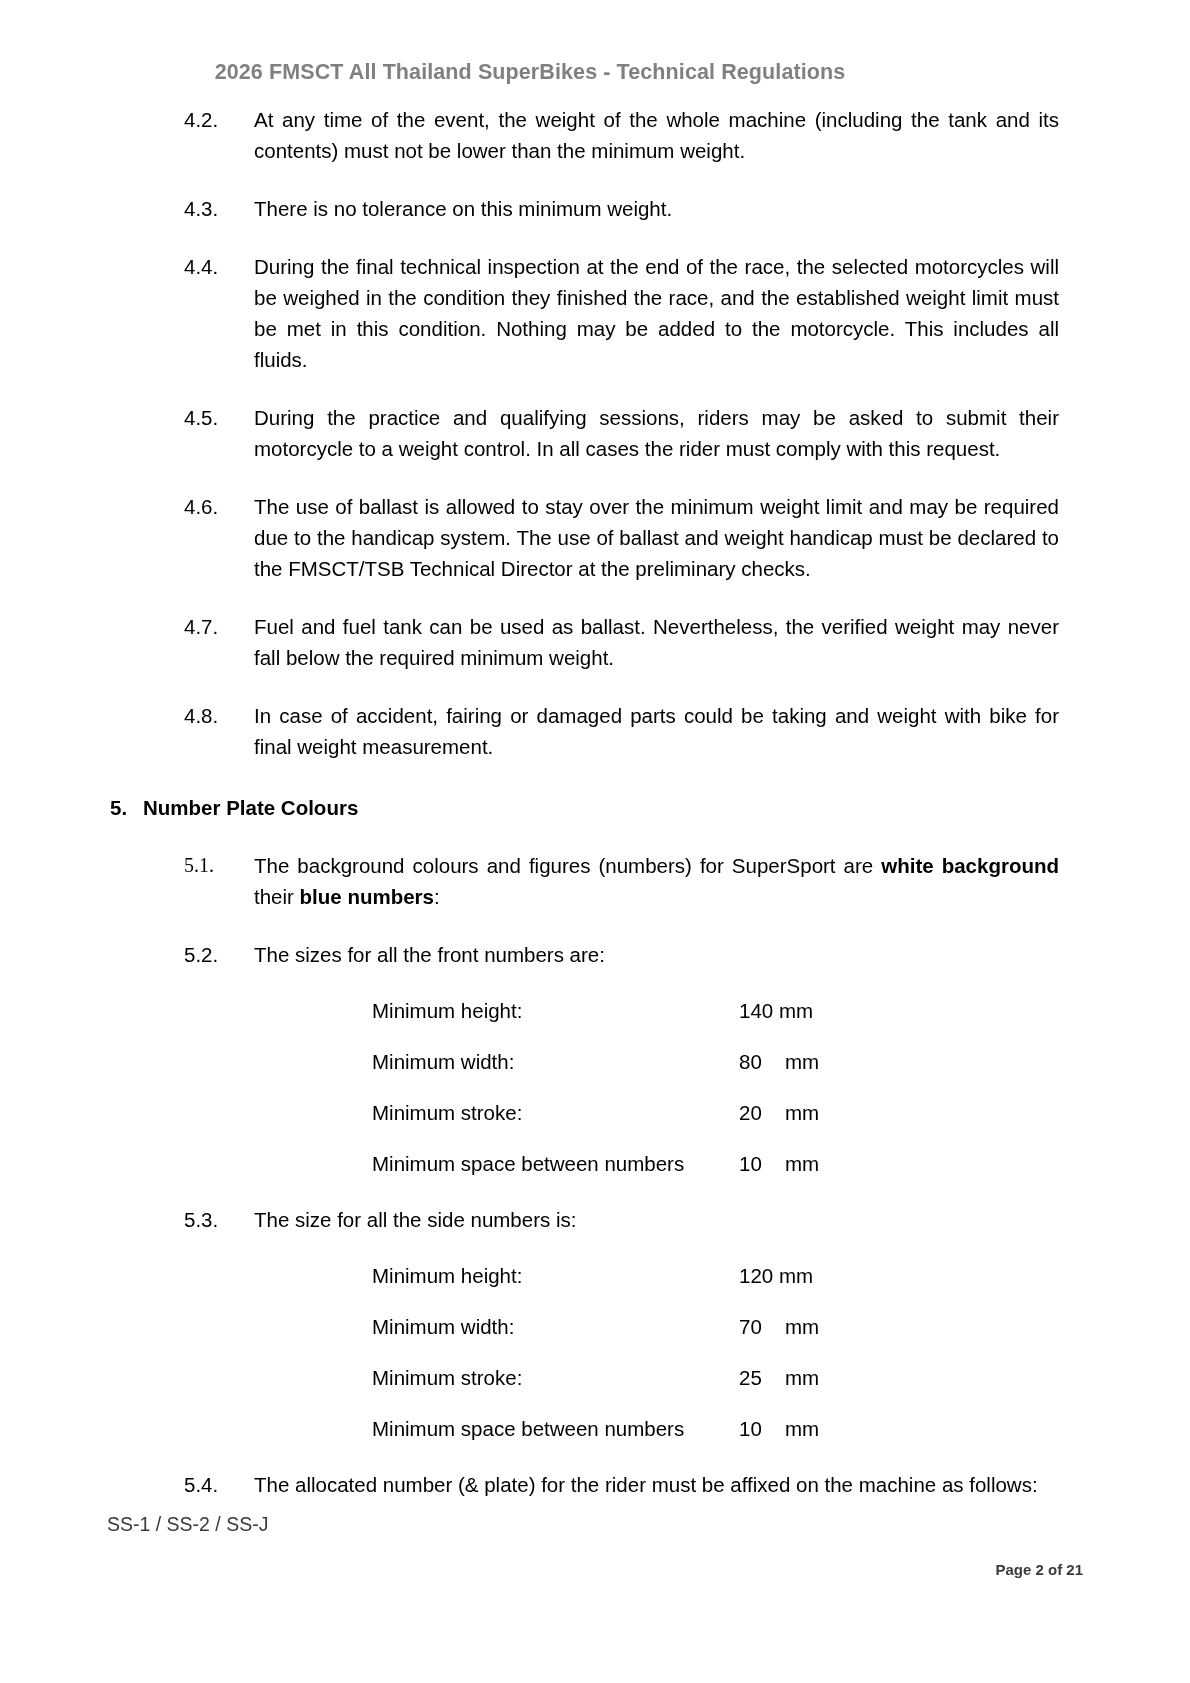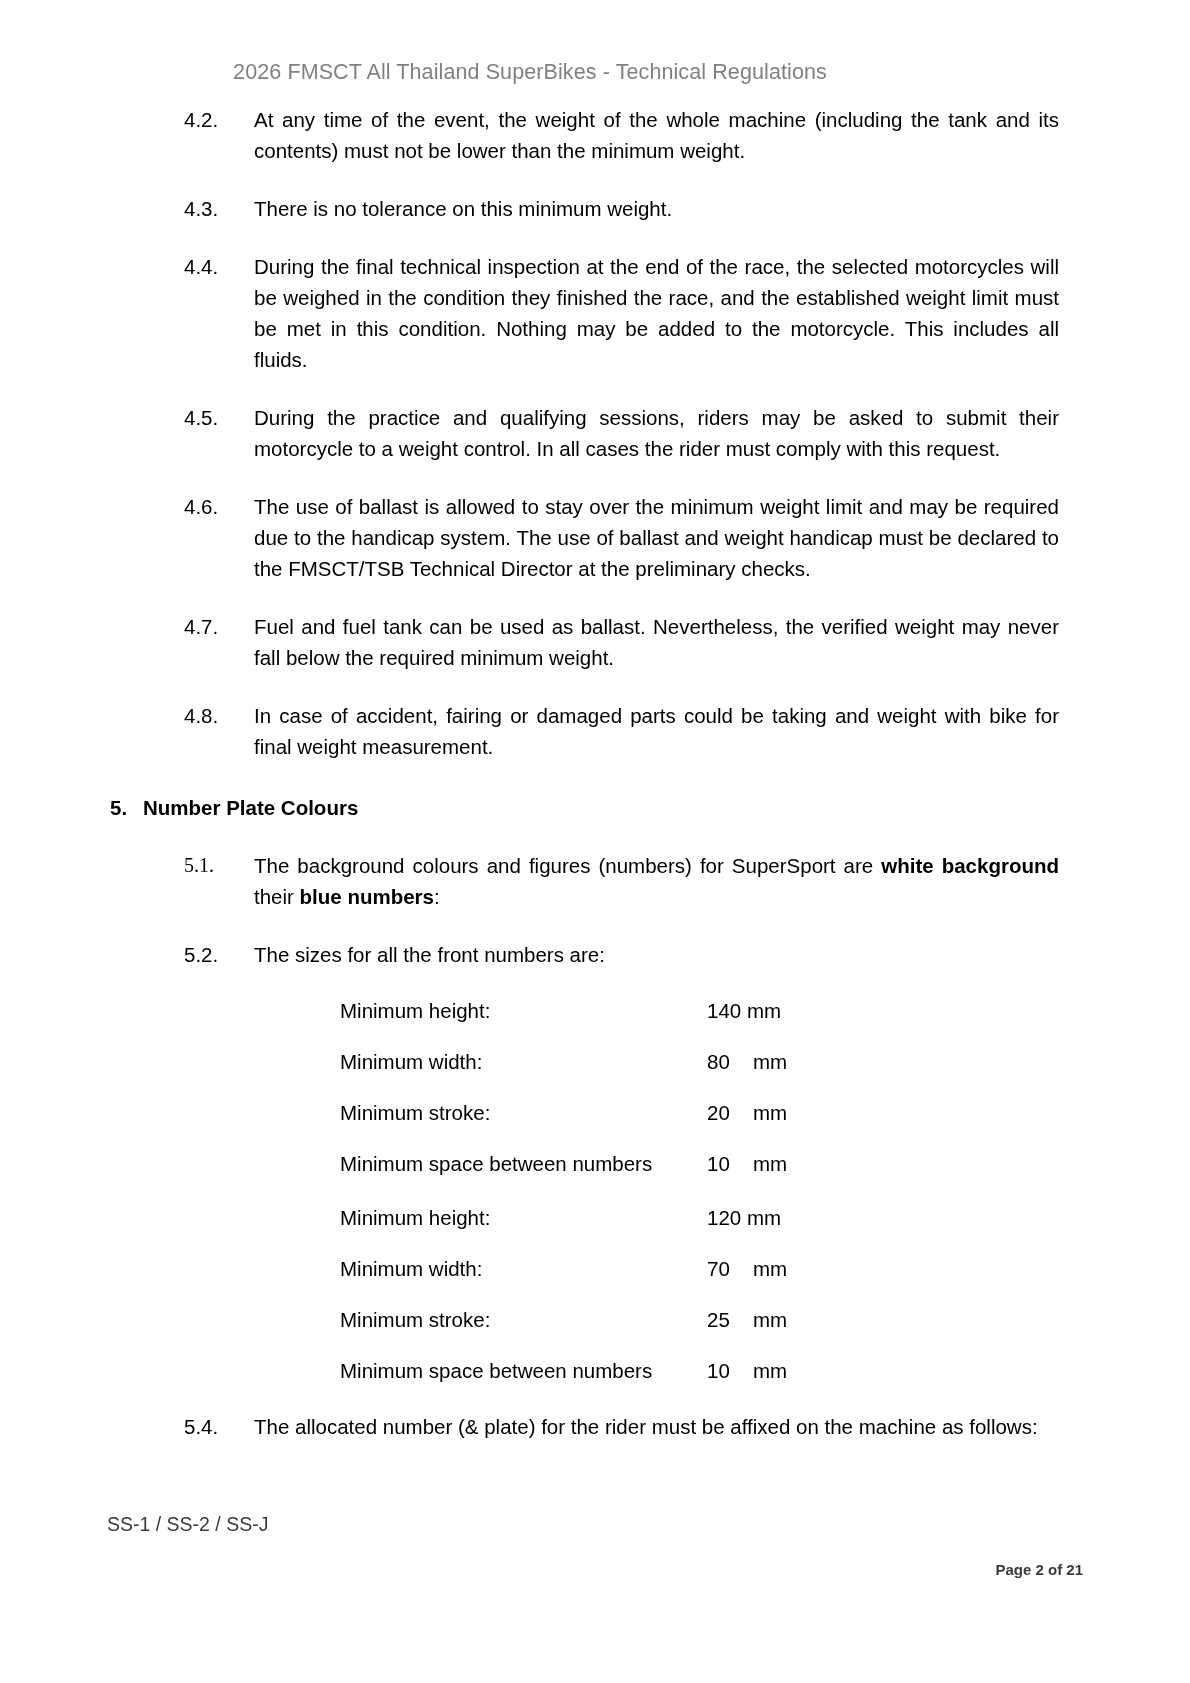--- a/index.html
+++ b/index.html
@@ -24,21 +24,21 @@
   }
 
   
   .doc-header {
     position: absolute;
     top: 60px;
     left: 0;
     width: 1060px;
     text-align: center;
     font-size: 21.5px;
-    font-weight: normal;
+    font-weight: bold;
     color: #808080;
     letter-spacing: 0.1px;
   }
 
   
   .content {
     position: absolute;
     top: 104px;
     left: 0;
     width: 1190px;
@@ -104,20 +104,21 @@
     margin-bottom: 23px;
     font-size: 20.5px;
     line-height: 28px;
   }
   .spec-row:last-child {
     margin-bottom: 0;
   }
   .spec-label {
     width: 367px;
     flex: 0 0 367px;
+    margin-left: 32px;
   }
   .spec-value {
     width: 46px;
     flex: 0 0 46px;
     text-align: left;
   }
   .spec-unit {
     flex: 0 0 auto;
     text-align: center;
   }
@@ -241,20 +242,24 @@
         <span class="spec-value">20</span>
         <span class="spec-unit">mm</span>
       </div>
       <div class="spec-row">
         <span class="spec-label">Minimum space between numbers</span>
         <span class="spec-value">10</span>
         <span class="spec-unit">mm</span>
       </div>
     </div>
 
+    <div class="clause">
+      <div class="num">5.3.</div>
+      <div class="body nojust">The size for all the side numbers is:</div>
+    </div>
 
     <div class="spec-table">
       <div class="spec-row tight">
         <span class="spec-label">Minimum height:</span>
         <span class="spec-value">120</span>
         <span class="spec-unit">mm</span>
       </div>
       <div class="spec-row">
         <span class="spec-label">Minimum width:</span>
         <span class="spec-value">70</span>

